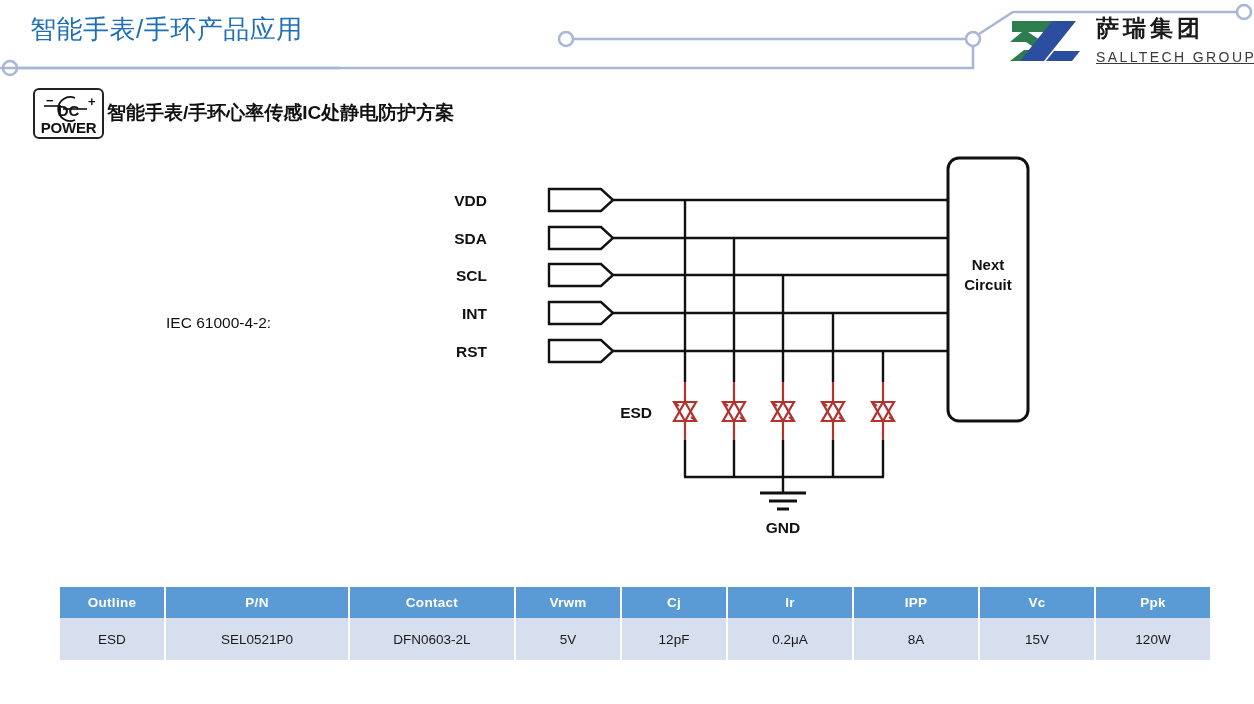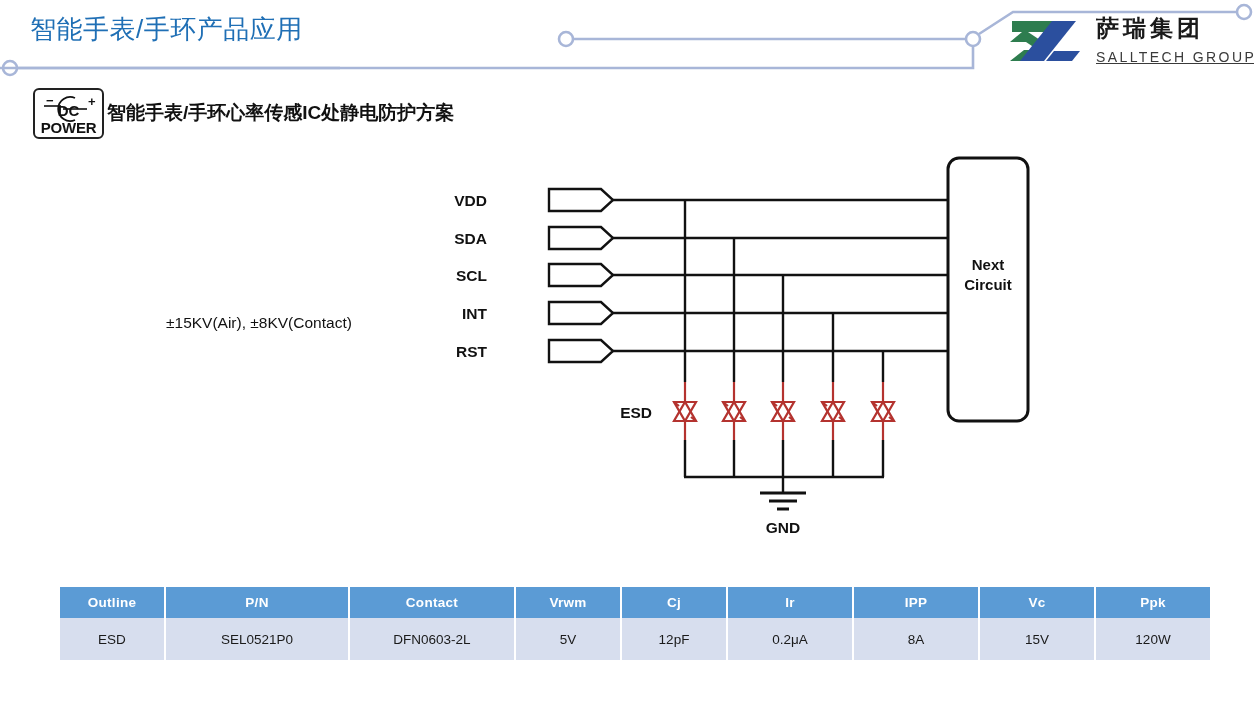--- a/index.html
+++ b/index.html
@@ -198,21 +198,21 @@
     <path d="M 38 6 A 12 12 0 1 0 38 28" stroke="#111" stroke-width="1.8" fill="none"></path>
     <line x1="26" y1="17" x2="50" y2="17" stroke="#111" stroke-width="1.6"></line>
     <text x="51" y="14" font-size="13" font-weight="bold" fill="#111" font-family="Liberation Sans, DejaVu Sans, sans-serif">+</text>
   </svg>
   <div id="dc-power-label">DC POWER</div>
 </div>
 
 <div class="abs" id="section-subtitle">智能手表/手环心率传感IC处静电防护方案</div>
 
 <div class="abs" id="iec-note">
-  <div>±15KV(Air), ±8KV(Contact)</div>
+  <div>IEC 61000-4-2:</div>
 </div>
 
 <svg class="abs" id="circuit-diagram" viewBox="0 0 1060 410" width="1060" height="410">
 
   <text class="pin-label" x="487" y="66" text-anchor="end">VDD</text>
   <text class="pin-label" x="487" y="104" text-anchor="end">SDA</text>
   <text class="pin-label" x="487" y="141" text-anchor="end">SCL</text>
   <text class="pin-label" x="487" y="179" text-anchor="end">INT</text>
   <text class="pin-label" x="487" y="217" text-anchor="end">RST</text>
 

